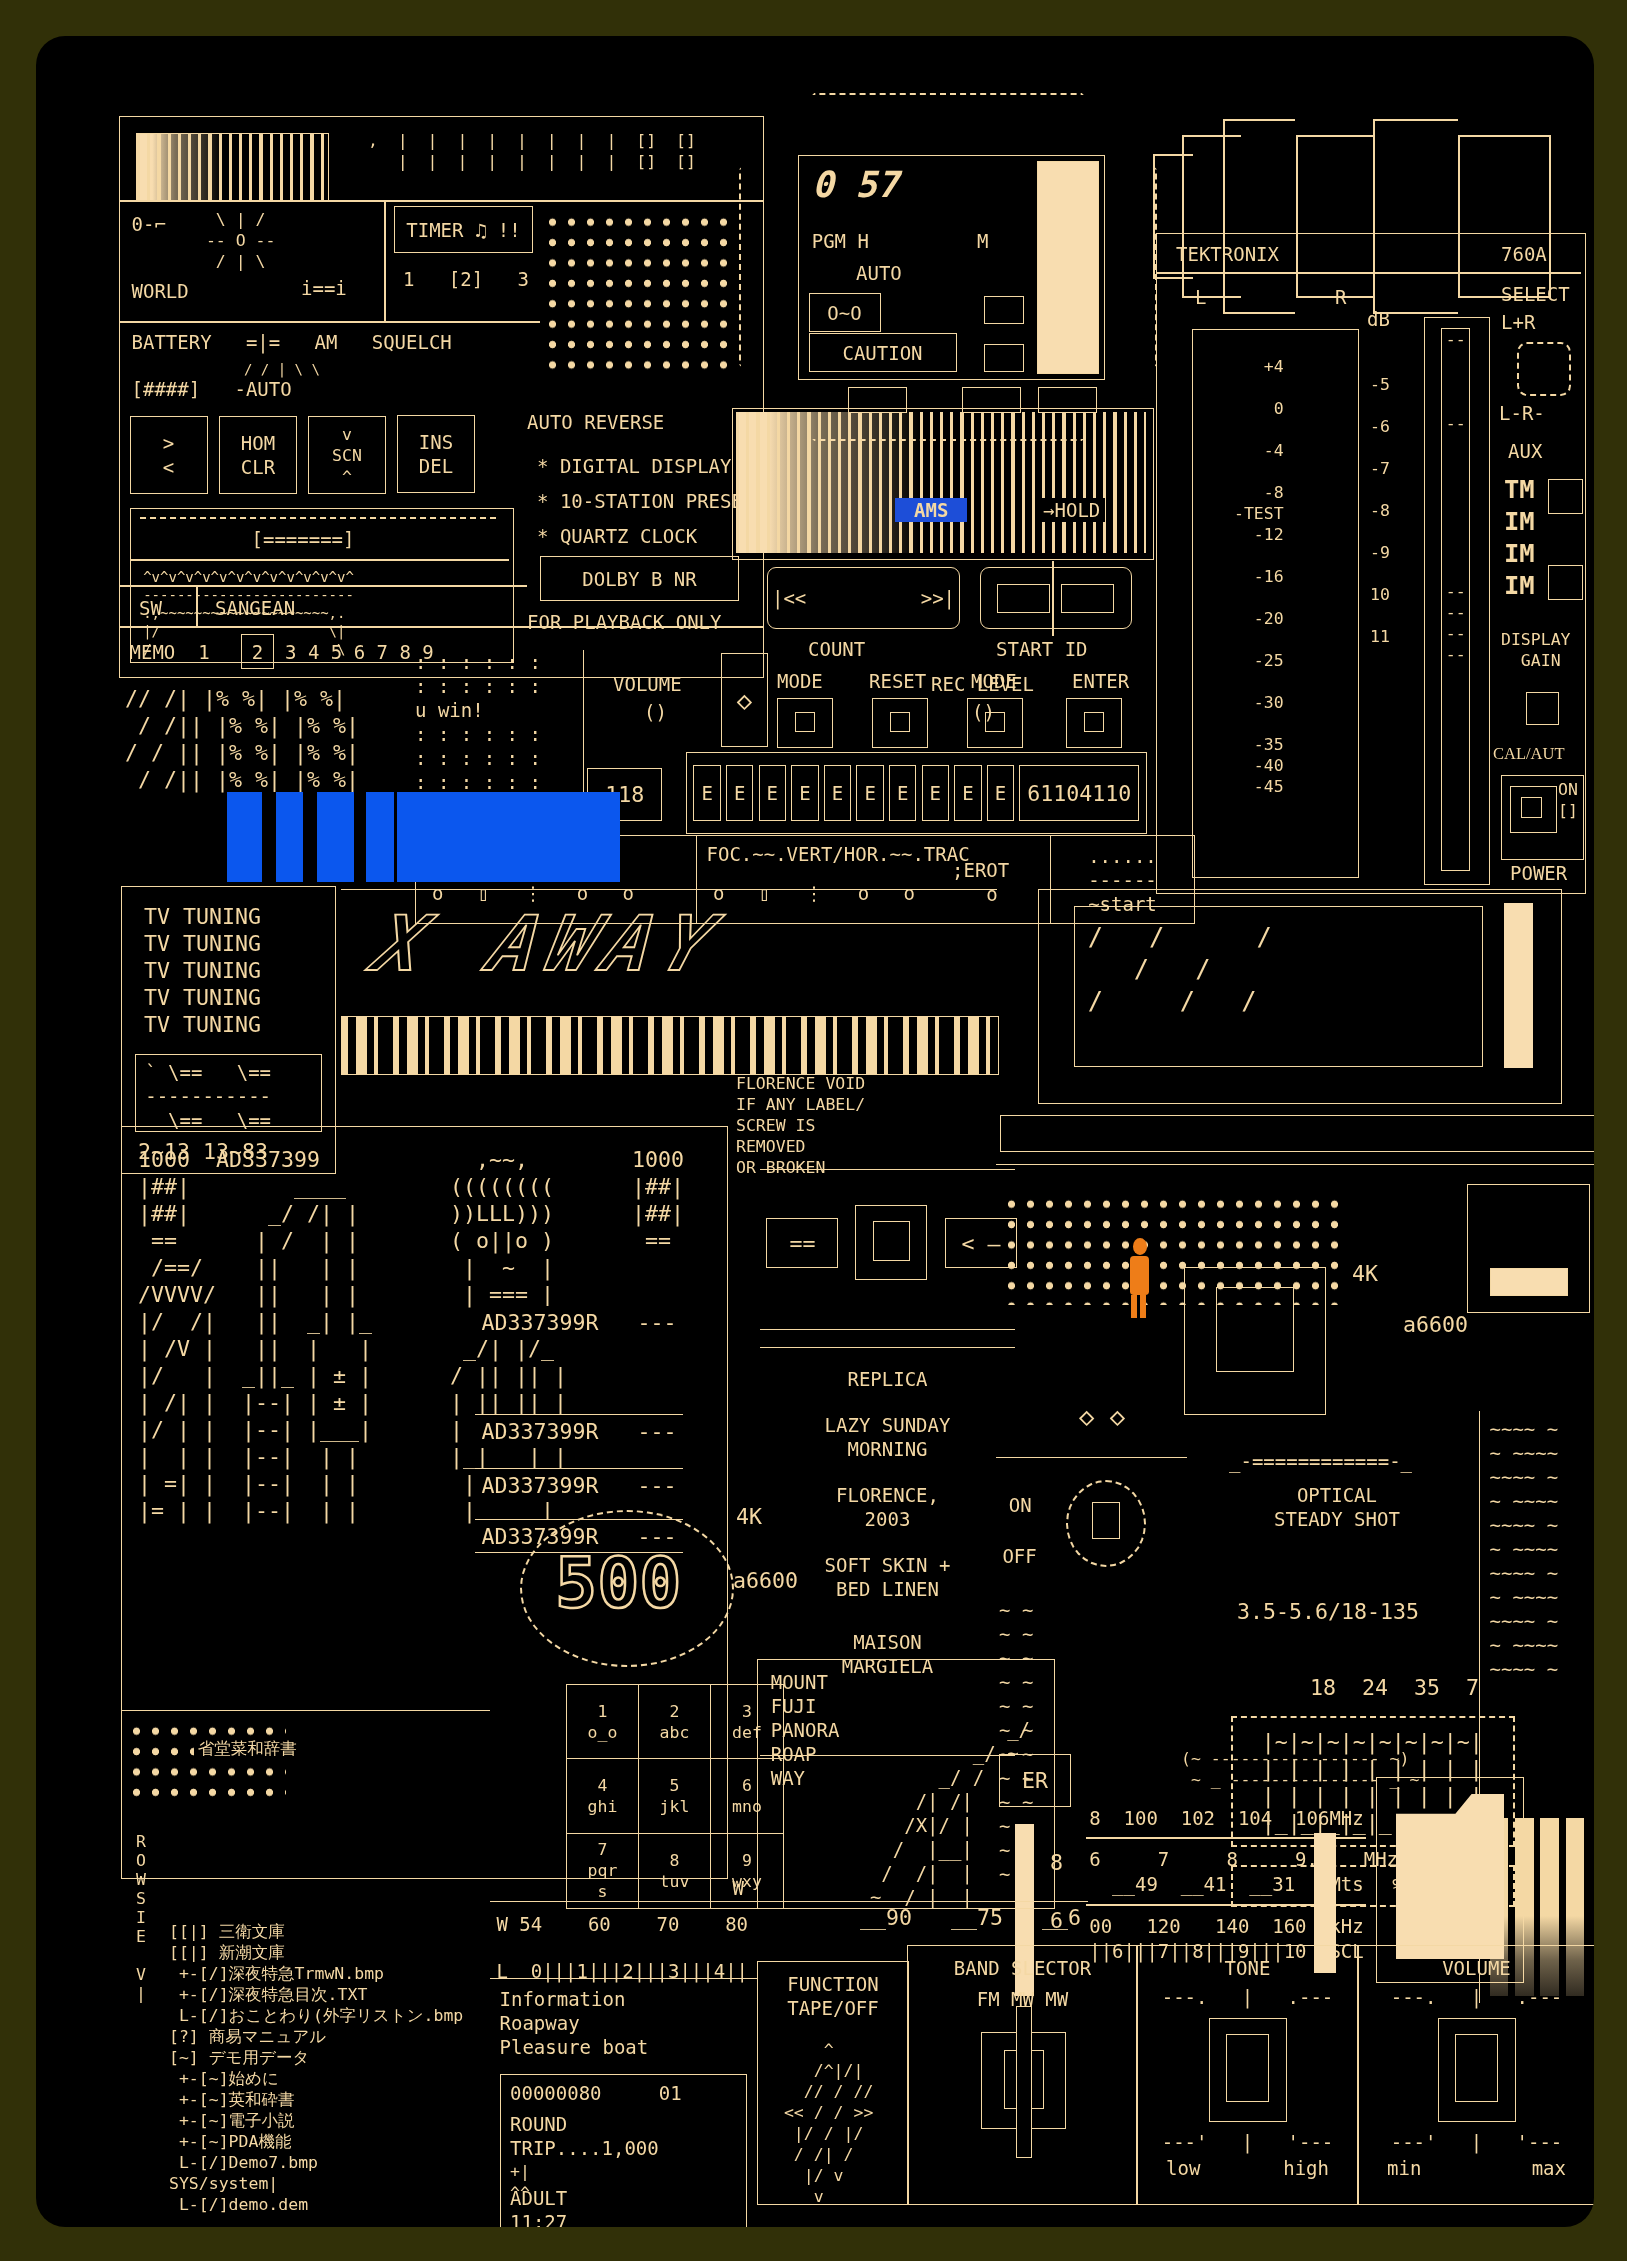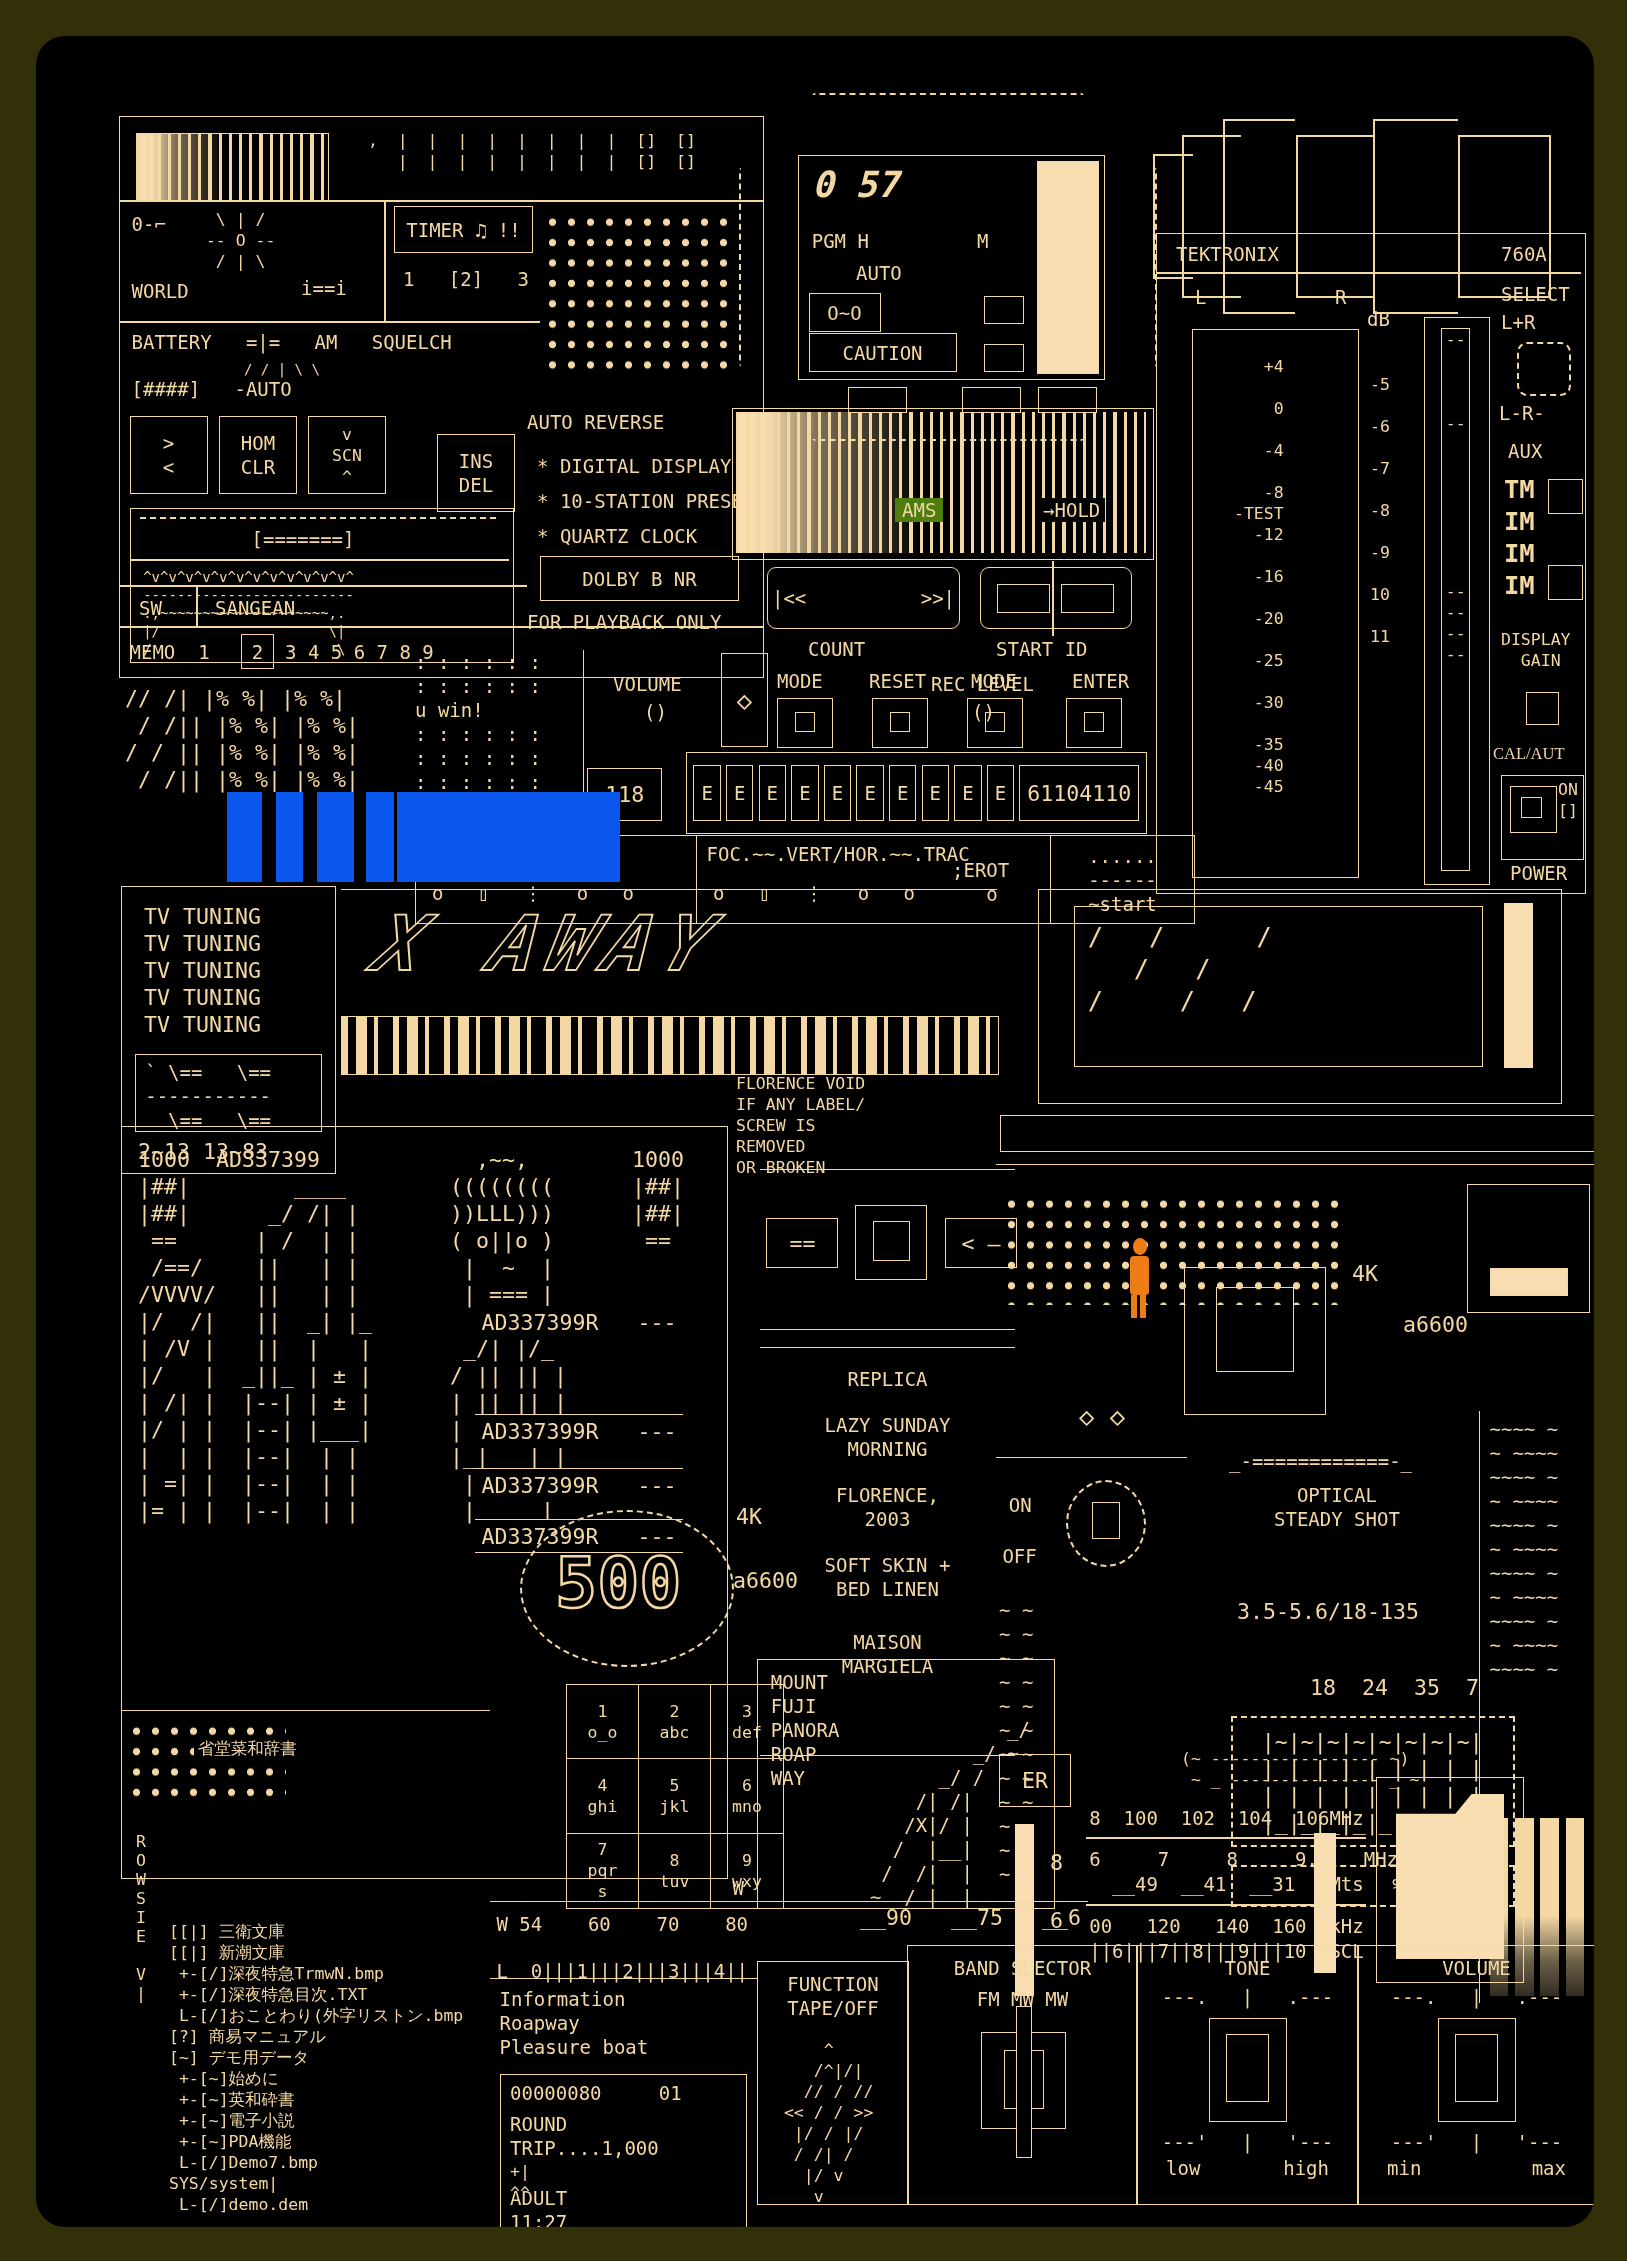--- a/index.html
+++ b/index.html
@@ -69,21 +69,21 @@
       </div>
     <div class="abs b btn" style="left:99px;top:299px;width:76px;height:76px;">
         <pre class="fs30 ctr">HOM
 CLR</pre>
       </div>
     <div class="abs b btn" style="left:188px;top:299px;width:76px;height:76px;">
         <pre class="fs26 ctr">v
 SCN
 ^</pre>
       </div>
-    <div class="abs b btn" style="left:277px;top:317px;width:76px;height:76px;margin-left:40px;">
+    <div class="abs b btn" style="left:277px;top:298px;width:76px;height:76px;">
         <pre class="fs30 ctr">INS
 DEL</pre>
       </div>
 
     <pre class="abs fs30" style="left:407px;top:293px;">AUTO REVERSE</pre>
     <pre class="abs fs30" style="left:417px;top:337px;">* DIGITAL DISPLAY</pre>
     <pre class="abs fs30" style="left:417px;top:372px;">* 10-STATION PRESET</pre>
     <pre class="abs fs30" style="left:417px;top:407px;">* QUARTZ CLOCK</pre>
 
     <div class="abs b" style="left:9.5px;top:391px;width:382px;height:153px;">
@@ -229,21 +229,21 @@
 []</pre>
     </div>
     <pre class="abs fs30" style="left:353px;top:627px;">POWER</pre>
   </div>
 
   <div class="abs b" style="left:696px;top:372px;width:420px;height:150px;">
     <div class="abs sq" style="left:115px;top:-22px;width:57px;height:24px;"></div>
     <div class="abs sq" style="left:229px;top:-22px;width:57px;height:24px;"></div>
     <div class="abs sq" style="left:305px;top:-22px;width:57px;height:24px;"></div>
     <div class="abs gradbar" style="left:3.2px;top:3.2px;width:410px;height:141px;"></div>
-    <pre class="abs fs30" style="left:162px;top:89px;background:#4d7c0f;padding:0 7px;">AMS</pre>
+    <pre class="abs fs30" style="left:162px;top:89px;background:#1d4ed8;padding:0 19px;font-weight:bold;">AMS</pre>
     <pre class="abs fs30" style="left:305px;top:89px;background:#000;padding:0 5.1px;">→HOLD</pre>
   </div>
 
   <div class="abs" style="left:696px;top:528px;width:420px;height:172px;">
     <div class="abs b btn" style="left:35px;top:3.2px;width:191px;height:60px;border-radius:9px;">
         <pre class="fs30">|&lt;&lt;          &gt;&gt;|</pre>
       </div>
     <div class="abs b" style="left:248px;top:3.2px;width:150px;height:60px;border-radius:9px;">
       <div class="abs sq" style="left:16px;top:16px;width:51px;height:27px;"></div>
       <div class="abs sq" style="left:80px;top:16px;width:51px;height:27px;"></div>

